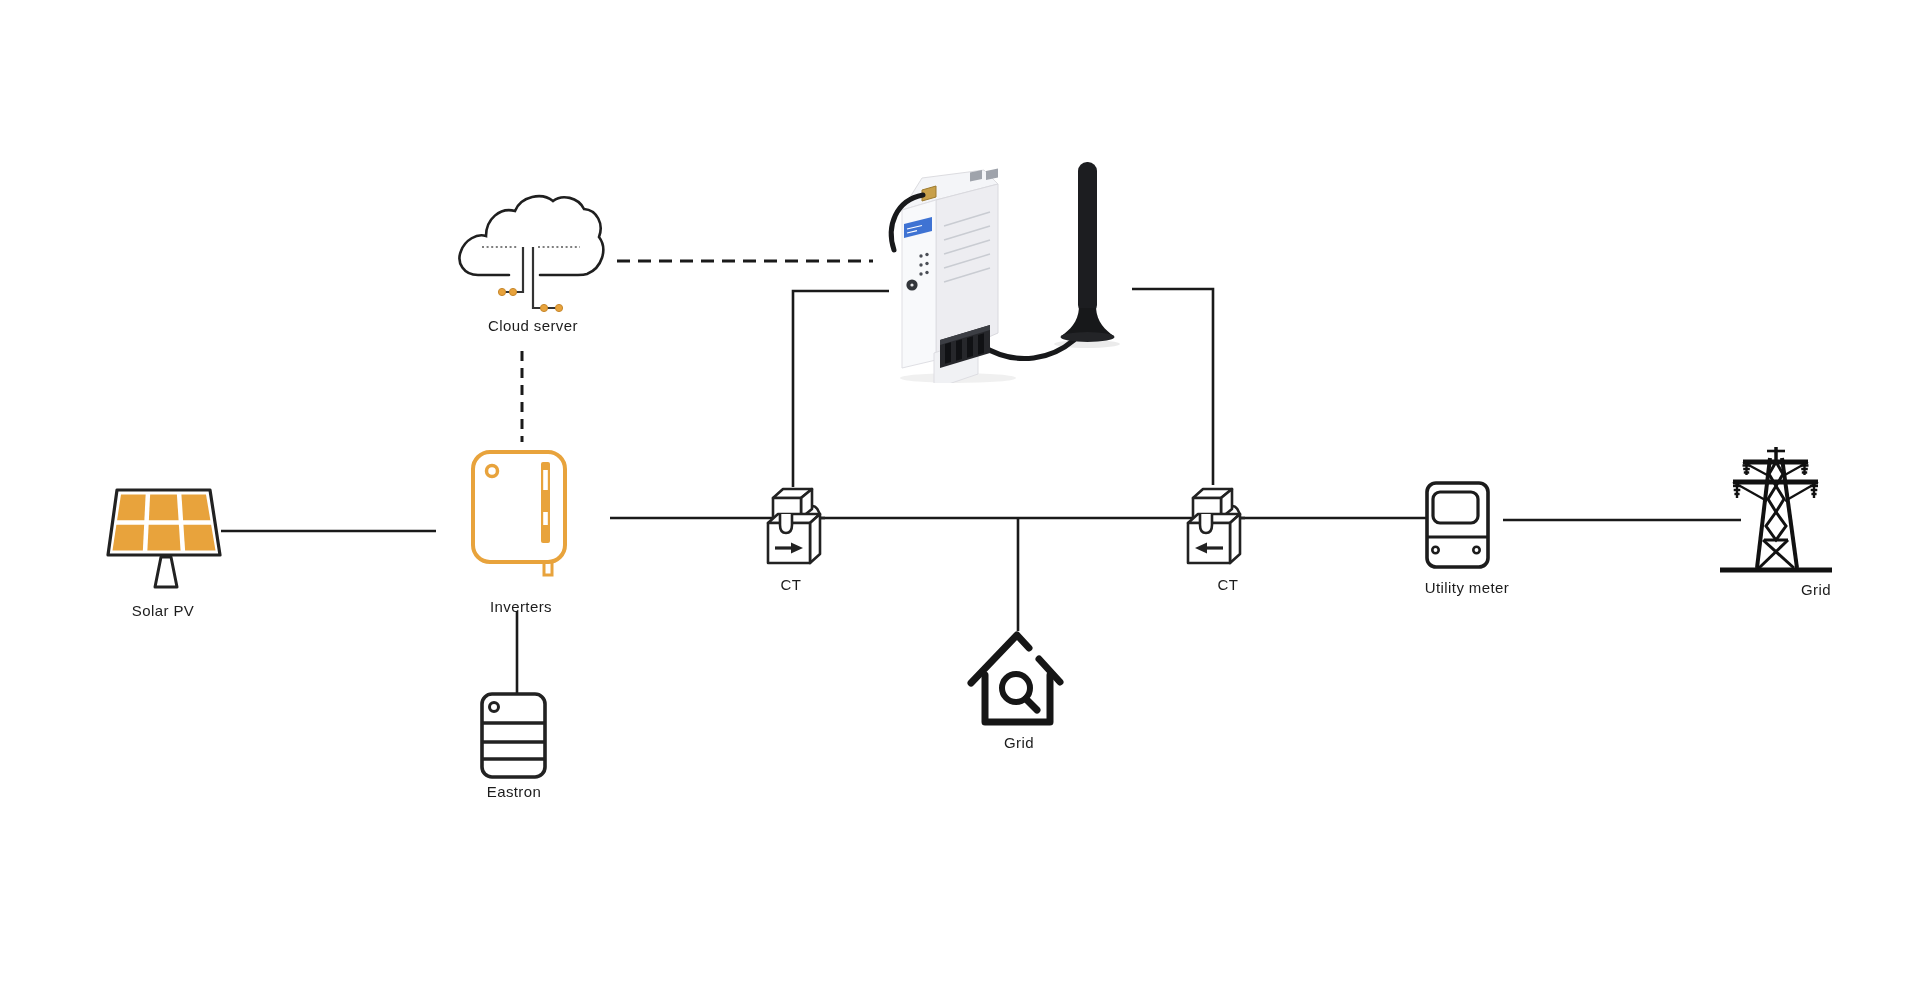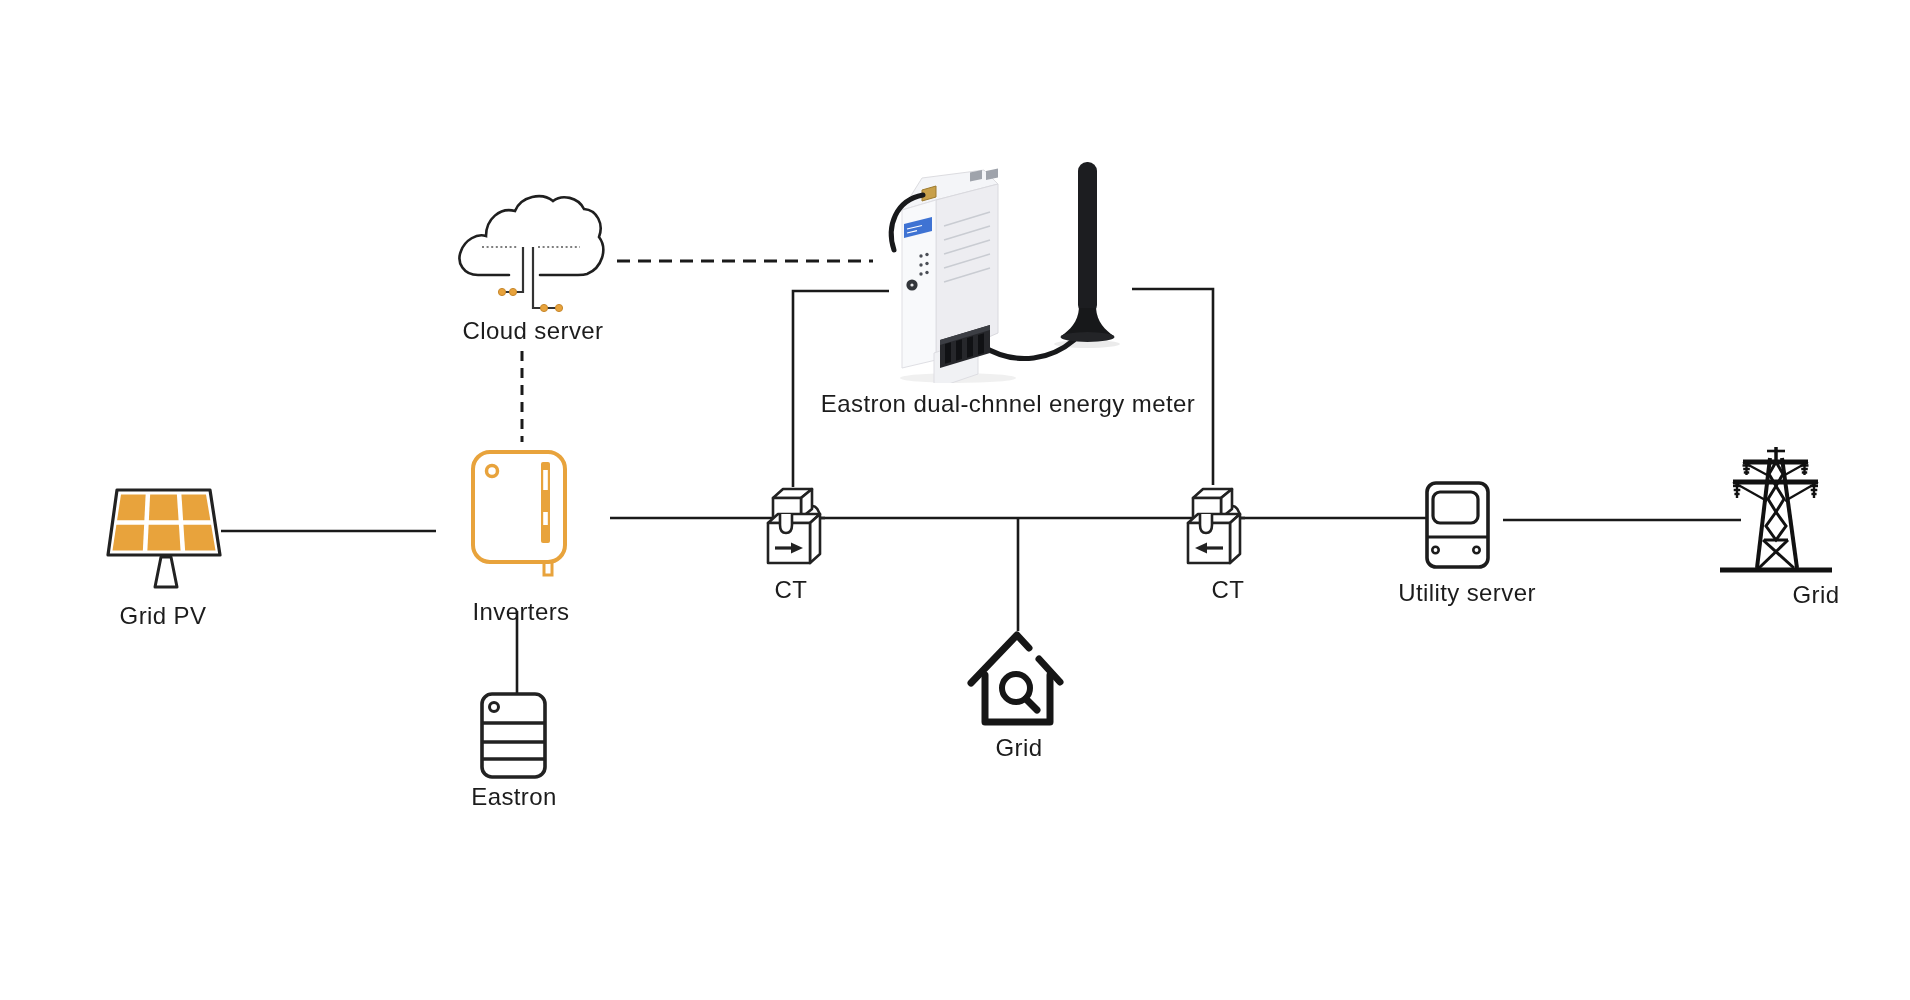--- a/index.html
+++ b/index.html
@@ -4,21 +4,21 @@
 <style>
   html,body { margin:0; padding:0; background:#ffffff; }
   .stage {
     position:relative; width:1910px; height:1000px; background:#ffffff;
     font-family:"Liberation Sans", sans-serif; overflow:hidden;
   }
   .layer { position:absolute; left:0; top:0; }
   .icon { position:absolute; }
   .node-label {
     position:absolute; transform:translateX(-50%);
-    font-size:24px; font-weight:500; letter-spacing:0.4px;
+    font-size:15px; font-weight:500; letter-spacing:0.4px;
     color:#1c1c1c; white-space:nowrap;
   }
 </style>
 </head>
 <body>
 
 <div class="stage" style="background: rgb(255, 255, 255);">
 
   <svg class="layer" width="1910" height="1000" viewBox="0 0 1910 1000">
     <g stroke="#1a1a1a" fill="none">
@@ -240,23 +240,22 @@
     </g>
 
     <g>
       <rect x="200" y="14" width="19" height="152" rx="9" fill="#1c1d20"></rect>
       <path d="M201,160 L218,160 C219,174 227,182 236,188 L183,188 C192,182 200,174 201,160 Z" fill="#17181a"></path>
       <ellipse cx="209.5" cy="189" rx="27" ry="5" fill="#232427"></ellipse>
     </g>
   </svg>
 
   <div class="node-label" style="left:533px;top:317px">Cloud server</div>
-  <div class="node-label" style="left:1008px;top:390px">Eastron dual-chnnel energy meter</div>
-  <div class="node-label" style="left:163px;top:602px">Grid PV</div>
+  <div class="node-label" style="left:163px;top:602px">Solar PV</div>
   <div class="node-label" style="left:521px;top:598px">Inverters</div>
   <div class="node-label" style="left:514px;top:783px">Eastron</div>
   <div class="node-label" style="left:791px;top:576px">CT</div>
   <div class="node-label" style="left:1228px;top:576px">CT</div>
   <div class="node-label" style="left:1019px;top:734px">Grid</div>
-  <div class="node-label" style="left:1467px;top:579px">Utility server</div>
+  <div class="node-label" style="left:1467px;top:579px">Utility meter</div>
   <div class="node-label" style="left:1816px;top:581px">Grid</div>
 
 </div>
 
 </body></html>

